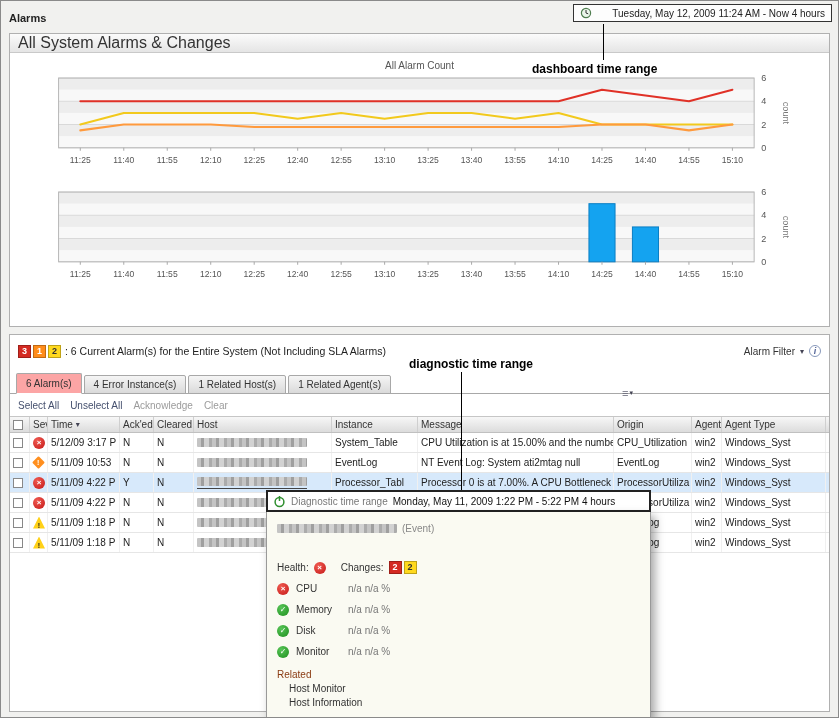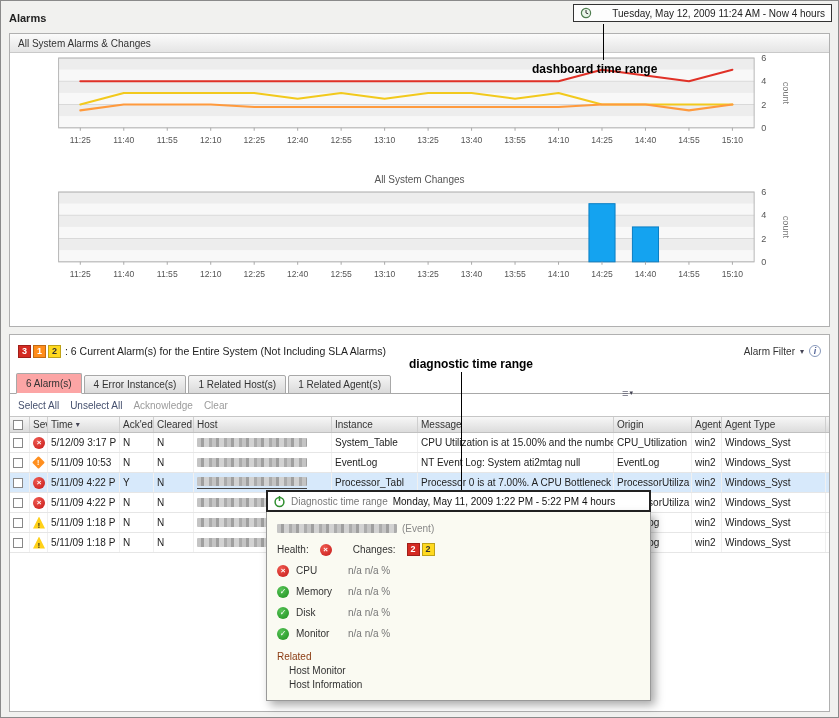--- a/index.html
+++ b/index.html
@@ -7,21 +7,21 @@
   body{position:relative;background:#f1f1ef;border:1px solid #8a8a8a;overflow:hidden;
        font-family:"Liberation Sans","DejaVu Sans",sans-serif;color:#222}
   .page-header{height:28px;padding:7px 8px 0}
   .page-title{font-size:11px;font-weight:bold;color:#222}
   .time-box{position:absolute;top:3px;right:6px;height:18px;border:1px solid #333;background:#fdfdfd;
             display:flex;align-items:center;gap:20px;padding:0 6px;font-size:10px;color:#222}
   .panel{position:absolute;left:8px;right:8px;border:1px solid #b0b0b0;background:#fff}
   #panel-alarms{top:32px;height:294px}
   #panel-table{top:333px;height:378px}
   .panel-header{height:19px;background:linear-gradient(#fbfbfb,#e5e5e5);border-bottom:1px solid #c9c9c9;
-                font-size:10px;color:#333;display:flex;align-items:center;padding:0 8px}
+                font-size:16px;color:#333;display:flex;align-items:center;padding:0 8px}
   .chart-title{text-align:center;font-size:10px;color:#555;margin-top:7px;height:13px}
   .chart-mount{padding:0 2px}
   
   .summary-row{display:flex;align-items:center;padding:6px 8px 0;font-size:10.5px;color:#222;height:26px}
   .badges{display:inline-flex;margin-right:2px}
   .badge{min-width:13px;height:13px;display:inline-flex;align-items:center;justify-content:center;
          font-size:9px;font-weight:bold;margin-right:2px;border:1px solid rgba(0,0,0,.25);padding:0 2px}
   .filter-area{margin-left:auto;display:flex;align-items:center;gap:5px;color:#333;font-size:10px}
   .caret{font-size:8px;color:#445}
   .info{width:12px;height:12px;border-radius:50%;border:1px solid #8899bb;color:#556699;font-size:9px;
@@ -58,21 +58,21 @@
   .sev.normal{background:radial-gradient(circle at 35% 30%,#57c457,#1e8f1e);border-radius:50%;color:#fff;font-size:8px}
   
   .tooltip{position:absolute;left:265px;top:489px;width:385px;z-index:40}
   .tt-header{height:22px;background:#fff;border:2px solid #222;display:flex;align-items:center;gap:5px;
              padding:0 5px;font-size:10px;cursor:pointer}
   .tt-label{color:#777}
   .tt-range{color:#111}
   .tt-body{background:#fafaf2;border:1px solid #999;border-top:none;box-shadow:4px 4px 9px rgba(0,0,0,.35);
            padding:8px 10px 10px;min-height:168px}
   .tt-host{display:flex;align-items:center;gap:5px;font-size:10px;color:#888;height:16px}
-  .tt-health{display:flex;align-items:center;gap:11px;font-size:10px;color:#333;height:22px;margin-top:2px}
+  .tt-health{display:flex;align-items:center;gap:5px;font-size:10px;color:#333;height:22px;margin-top:20px}
   .m-row{display:flex;align-items:center;height:21px;font-size:10px;color:#333}
   .m-row .sev{margin-right:7px}
   .m-name{width:52px}
   .m-val{color:#777}
   .tt-related{color:#8a3b12;font-size:10px;margin-top:7px}
   .tt-link{font-size:10px;color:#333;margin:3px 0 0 12px;cursor:pointer}
   
   .ann-line{position:absolute;width:1px;background:#000;z-index:50}
   .ann-label{position:absolute;font-weight:bold;font-size:12px;color:#000;z-index:50;white-space:nowrap}
   .hostlink{display:inline-block;border-bottom:1px solid #444;line-height:0;padding-bottom:2px}
@@ -90,20 +90,21 @@
     <line x1="6" y1="6" x2="6" y2="3" stroke="#333" stroke-width="1"></line>
     <line x1="6" y1="6" x2="8.2" y2="6.8" stroke="#333" stroke-width="1"></line>
   </svg>
   <span>Tuesday, May 12, 2009 11:24 AM - Now 4 hours</span>
 </div>
 
 <div class="panel" id="panel-alarms">
   <div class="panel-header">
     <span>All System Alarms &amp; Changes</span>
   </div>
+  <div class="chart-title">All Alarm Count</div>
   <div class="chart-mount"><svg viewBox="0 0 806 109" width="100%">
         <rect x="46" y="62.5" width="688" height="11.5" fill="#f8f8f8"></rect>
         <rect x="46" y="51" width="688" height="11.5" fill="#ededed"></rect>
         <rect x="46" y="39.5" width="688" height="11.5" fill="#f8f8f8"></rect>
         <rect x="46" y="28" width="688" height="11.5" fill="#ededed"></rect>
         <rect x="46" y="16.5" width="688" height="11.5" fill="#f8f8f8"></rect>
         <rect x="46" y="5" width="688" height="11.5" fill="#ededed"></rect>
         <line x1="46" y1="74" x2="734" y2="74" stroke="#d9d9d9" stroke-width="1"></line>
         <line x1="46" y1="51" x2="734" y2="51" stroke="#d9d9d9" stroke-width="1"></line>
         <line x1="46" y1="28" x2="734" y2="28" stroke="#d9d9d9" stroke-width="1"></line>
@@ -143,21 +144,20 @@
         <text x="540.5" y="89" font-size="8.5" fill="#555" text-anchor="middle">14:10</text>
         <line x1="583.5" y1="74" x2="583.5" y2="77" stroke="#aaa"></line>
         <text x="583.5" y="89" font-size="8.5" fill="#555" text-anchor="middle">14:25</text>
         <line x1="626.5" y1="74" x2="626.5" y2="77" stroke="#aaa"></line>
         <text x="626.5" y="89" font-size="8.5" fill="#555" text-anchor="middle">14:40</text>
         <line x1="669.5" y1="74" x2="669.5" y2="77" stroke="#aaa"></line>
         <text x="669.5" y="89" font-size="8.5" fill="#555" text-anchor="middle">14:55</text>
         <line x1="712.5" y1="74" x2="712.5" y2="77" stroke="#aaa"></line>
         <text x="712.5" y="89" font-size="8.5" fill="#555" text-anchor="middle">15:10</text>
       </svg></div>
-  <div class="chart-title">All System Changes</div>
   <div class="chart-mount"><svg viewBox="0 0 806 109" width="100%">
         <rect x="46" y="62.5" width="688" height="11.5" fill="#f8f8f8"></rect>
         <rect x="46" y="51" width="688" height="11.5" fill="#ededed"></rect>
         <rect x="46" y="39.5" width="688" height="11.5" fill="#f8f8f8"></rect>
         <rect x="46" y="28" width="688" height="11.5" fill="#ededed"></rect>
         <rect x="46" y="16.5" width="688" height="11.5" fill="#f8f8f8"></rect>
         <rect x="46" y="5" width="688" height="11.5" fill="#ededed"></rect>
         <line x1="46" y1="74" x2="734" y2="74" stroke="#d9d9d9" stroke-width="1"></line>
         <line x1="46" y1="51" x2="734" y2="51" stroke="#d9d9d9" stroke-width="1"></line>
         <line x1="46" y1="28" x2="734" y2="28" stroke="#d9d9d9" stroke-width="1"></line>

